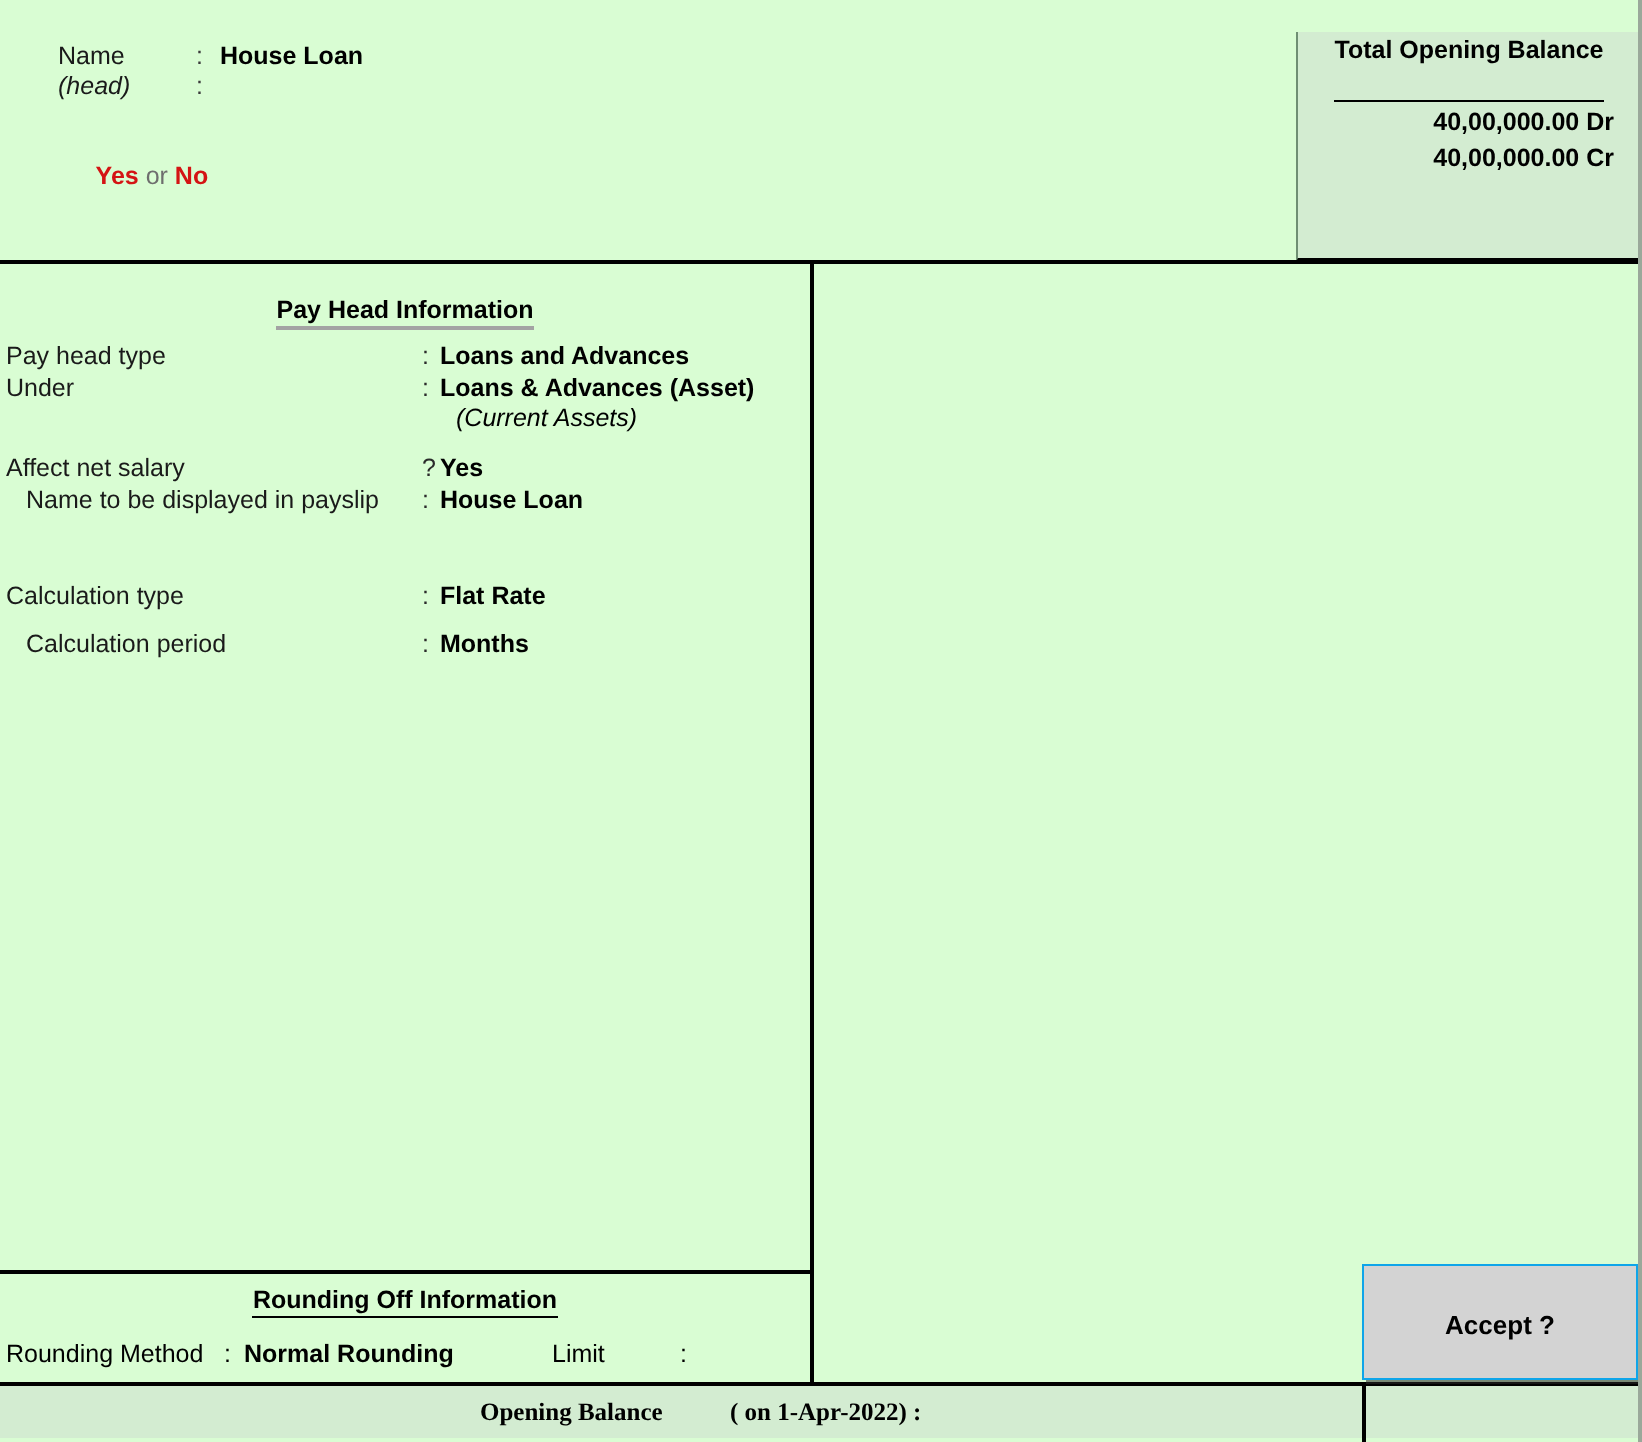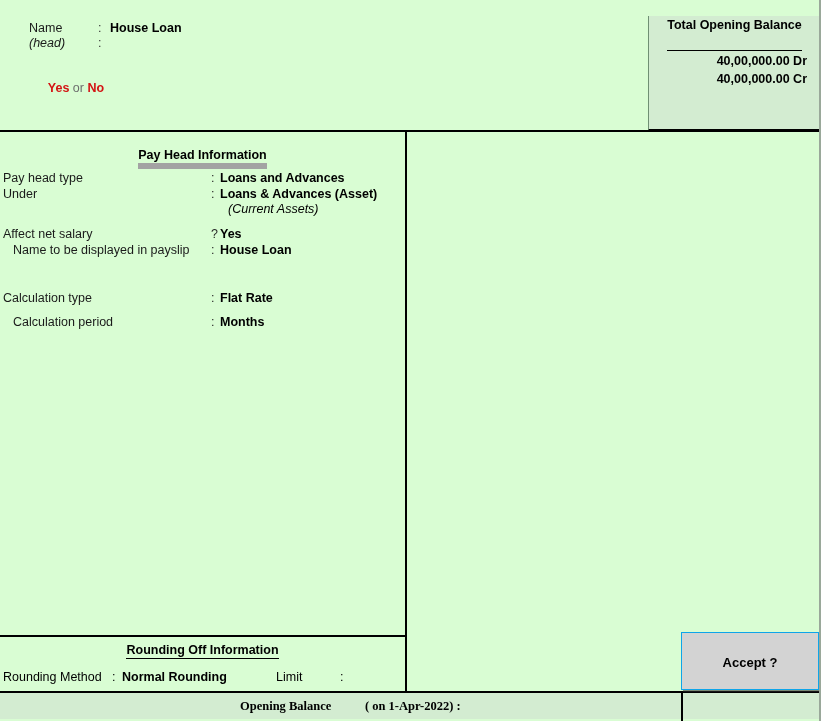--- a/index.html
+++ b/index.html
@@ -139,21 +139,21 @@
   
   .phi-title {
     position: absolute;
     left: 0; top: 148px;
     width: 405px;
     text-align: center;
     font-weight: bold;
     font-size: 12.5px;
   }
   .phi-title span {
-    border-bottom: 6px solid #a3a3a3;
+    border-bottom: 2px solid #a3a3a3;
     padding-bottom: 1px;
   }
 
   .form-row {
     position: absolute;
     left: 0;
     width: 405px;
     height: 16px;
     font-size: 12.5px;
     line-height: 16px;

